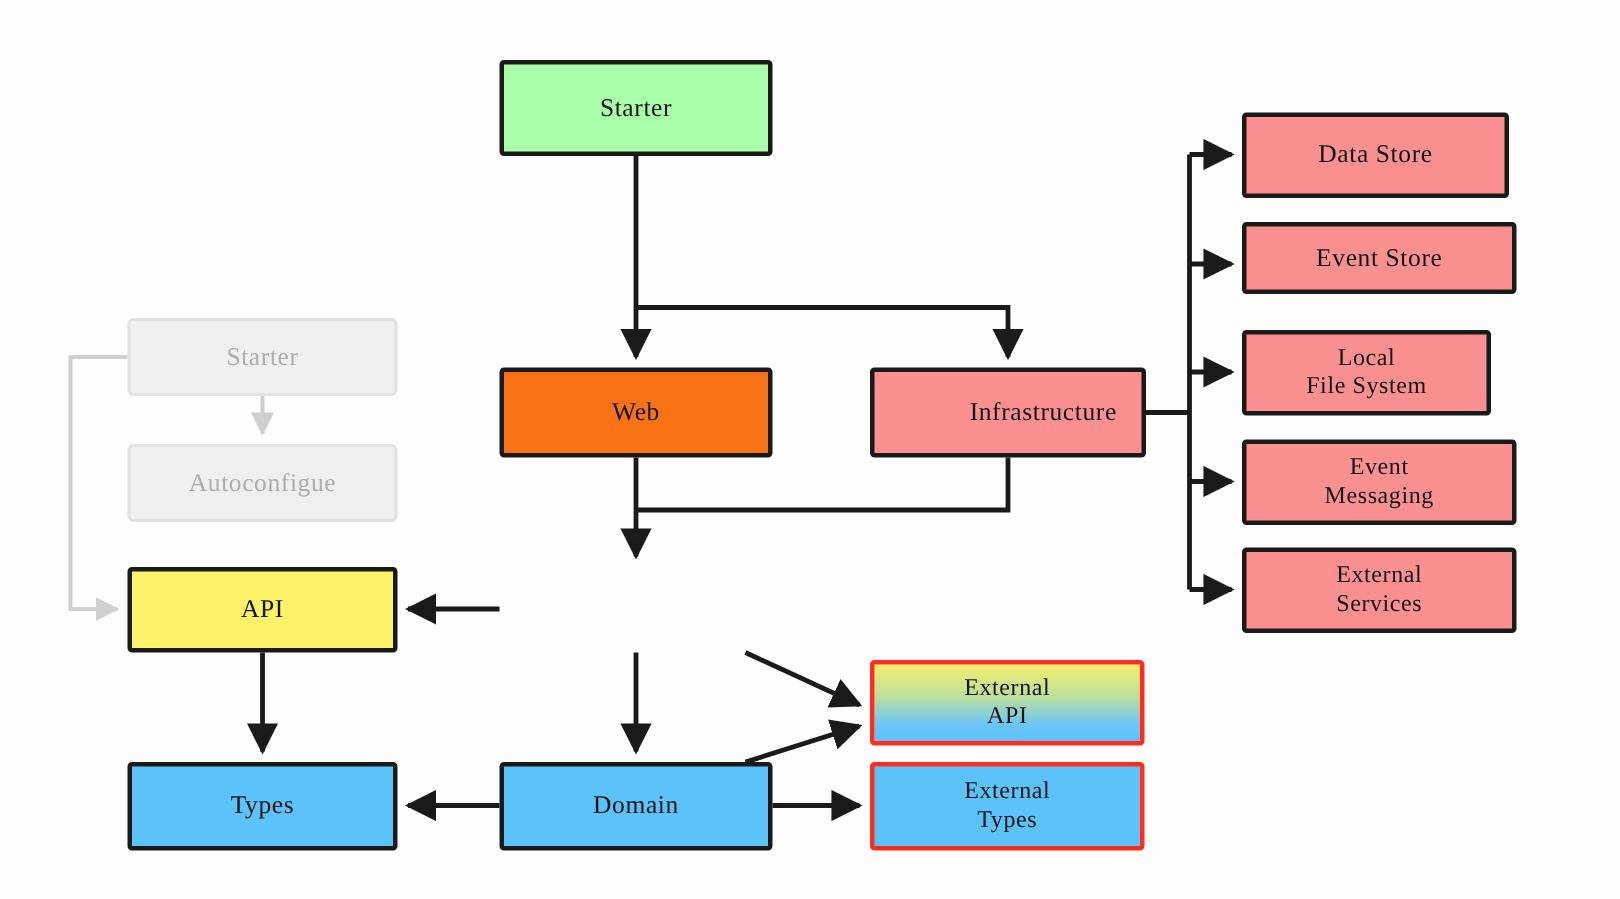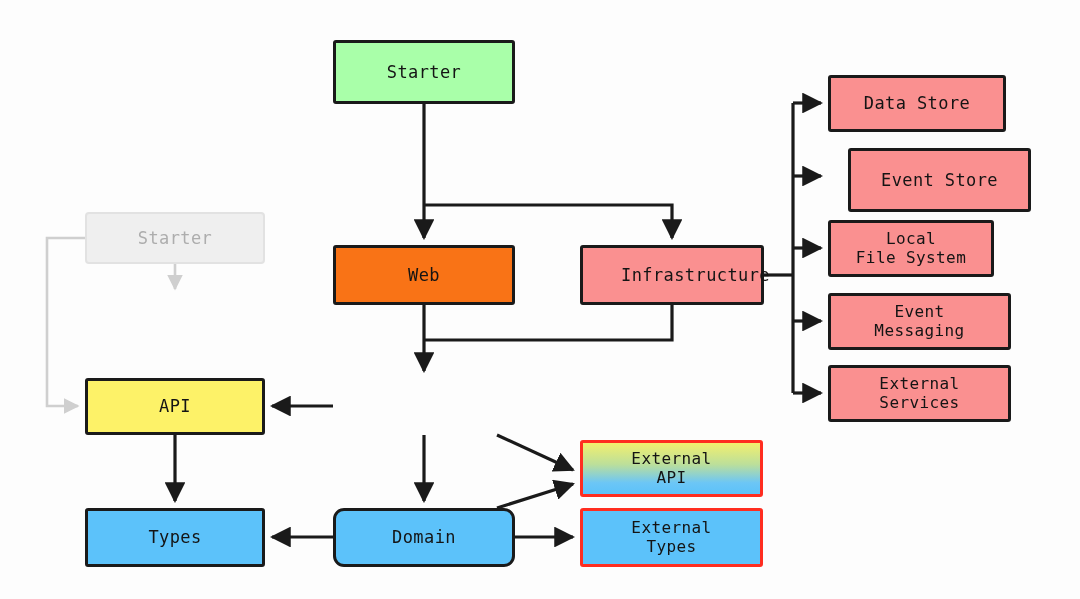--- a/index.html
+++ b/index.html
@@ -31,20 +31,21 @@
     justify-content: center;
     text-align: center;
     border: 3px solid #1a1a1a;
     border-radius: 3px;
     color: #141414;
     font-size: 17px;
     line-height: 1.18;
     letter-spacing: 0.4px;
     white-space: pre-line;
     z-index: 2;
+    font-family: Liberation Serif, serif;
   }
   .node.green  { background: #a9ffa9; }
   .node.pink   { background: #f97316; }
   .node.yellow { background: #fdf268; }
   .node.blue   { background: #5cc2fa; }
   .node.salmon { background: #fa9090; }
   .node.grad   {
     background: linear-gradient(180deg, #f2ef6e 0%, #bcdf9a 42%, #6cc6f6 78%, #5cc2fa 100%);
   }
   .node.redborder {
@@ -111,41 +112,42 @@
       <path d="M 175 264 L 175 289" marker-end="url(#arrowmuted)"></path>
 
       <path d="M 85 238 L 47 238 L 47 406 L 78 406" marker-end="url(#arrowmuted)"></path>
     </g>
   </svg>
 
   <div class="node green" style="left:333px;top:40px;width:182px;height:64px;">Starter</div>
 
   <div class="node muted" style="left:85px;top:212px;width:180px;height:52px;">Starter</div>
 
+  <div class="node muted" style="left:85px;top:296px;width:180px;height:52px;">Autoconfigue</div>
 
   <div class="node pink" style="left:333px;top:245px;width:182px;height:60px;">Web</div>
 
   <div class="node salmon" style="left:580px;top:245px;width:184px;height:60px;padding-left:47px;">Infrastructure</div>
 
   <div class="node yellow" style="left:85px;top:378px;width:180px;height:57px;">API</div>
 
 
   <div class="node blue" style="left:85px;top:508px;width:180px;height:59px;">Types</div>
 
-  <div class="node blue" style="left:333px;top:508px;width:182px;height:59px;border-radius:11px;">Domain</div>
+  <div class="node blue" style="left:333px;top:508px;width:182px;height:59px;">Domain</div>
 
   <div class="node grad redborder smalltxt" style="left:580px;top:440px;width:183px;height:57px;">External
 API</div>
 
   <div class="node blue redborder smalltxt" style="left:580px;top:508px;width:183px;height:59px;">External
 Types</div>
 
   <div class="node salmon" style="left:828px;top:75px;width:178px;height:57px;">Data Store</div>
 
-  <div class="node salmon" style="left:848px;top:148px;width:183px;height:64px;">Event Store</div>
+  <div class="node salmon" style="left:828px;top:148px;width:183px;height:48px;">Event Store</div>
 
   <div class="node salmon smalltxt" style="left:828px;top:220px;width:166px;height:57px;">Local
 File System</div>
 
   <div class="node salmon smalltxt" style="left:828px;top:293px;width:183px;height:57px;">Event
 Messaging</div>
 
   <div class="node salmon smalltxt" style="left:828px;top:365px;width:183px;height:57px;">External
 Services</div>
 

